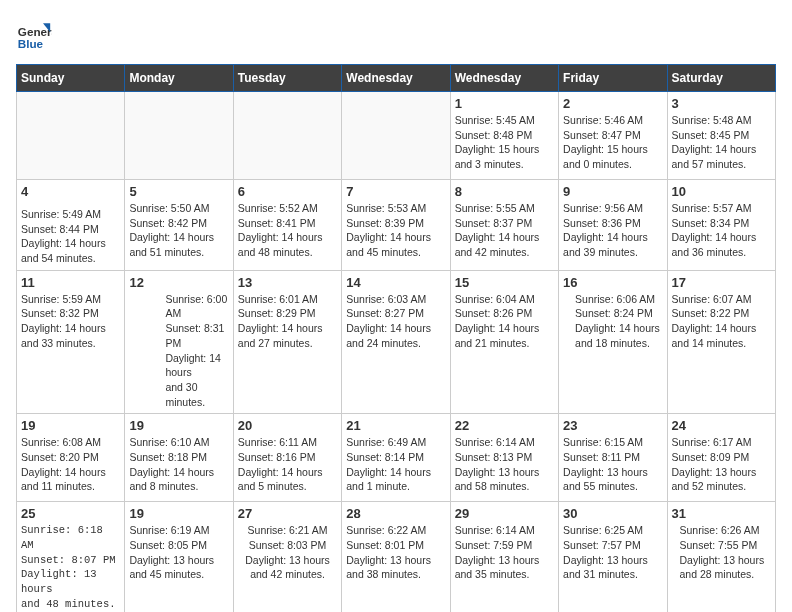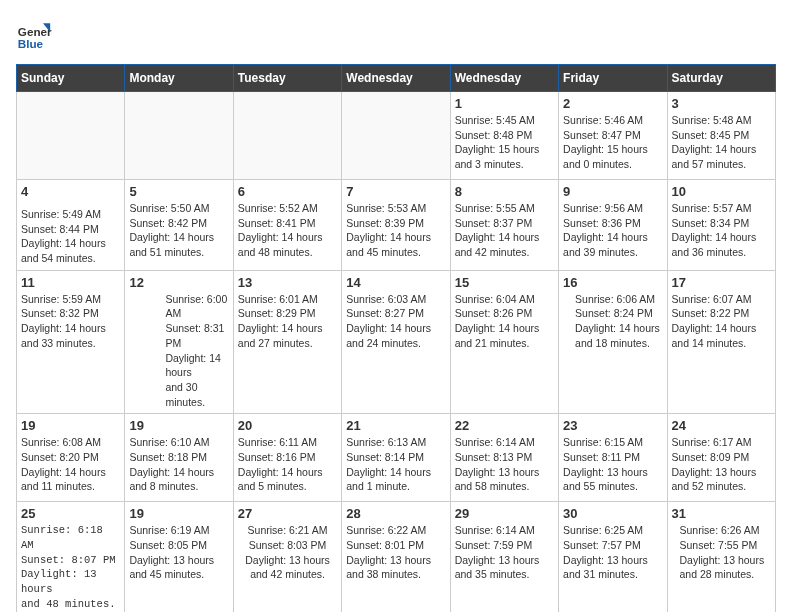--- a/index.html
+++ b/index.html
@@ -251,21 +251,21 @@
         </td>
         <td>
           <div class="day-num">20</div>
           <div class="day-info" style="white-space: pre-line;">Sunrise: 6:11 AM
 Sunset: 8:16 PM
 Daylight: 14 hours
 and 5 minutes.</div>
         </td>
         <td>
           <div class="day-num">21</div>
-          <div class="day-info" style="white-space: pre-line;">Sunrise: 6:13 AM
+          <div class="day-info" style="white-space: pre-line;">Sunrise: 6:49 AM
 Sunset: 8:14 PM
 Daylight: 14 hours
 and 1 minute.</div>
         </td>
         <td>
           <div class="day-num">22</div>
           <div class="day-info" style="white-space: pre-line;">Sunrise: 6:14 AM
 Sunset: 8:13 PM
 Daylight: 13 hours
 and 58 minutes.</div>

